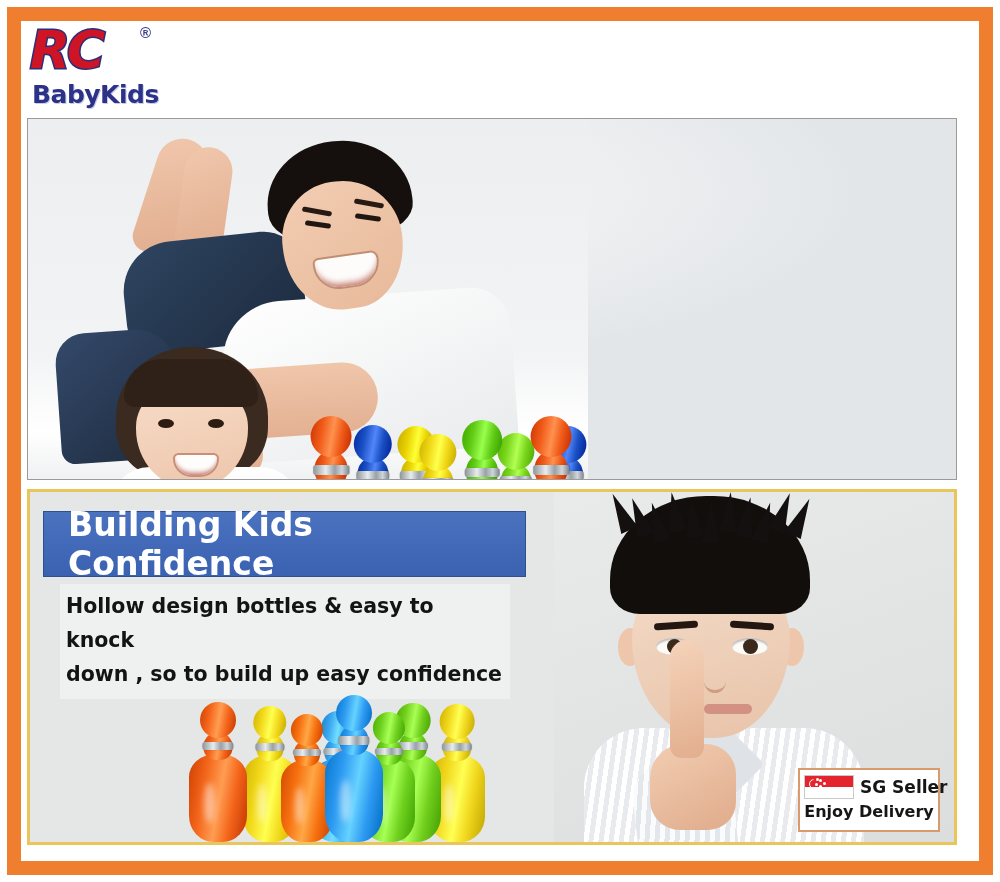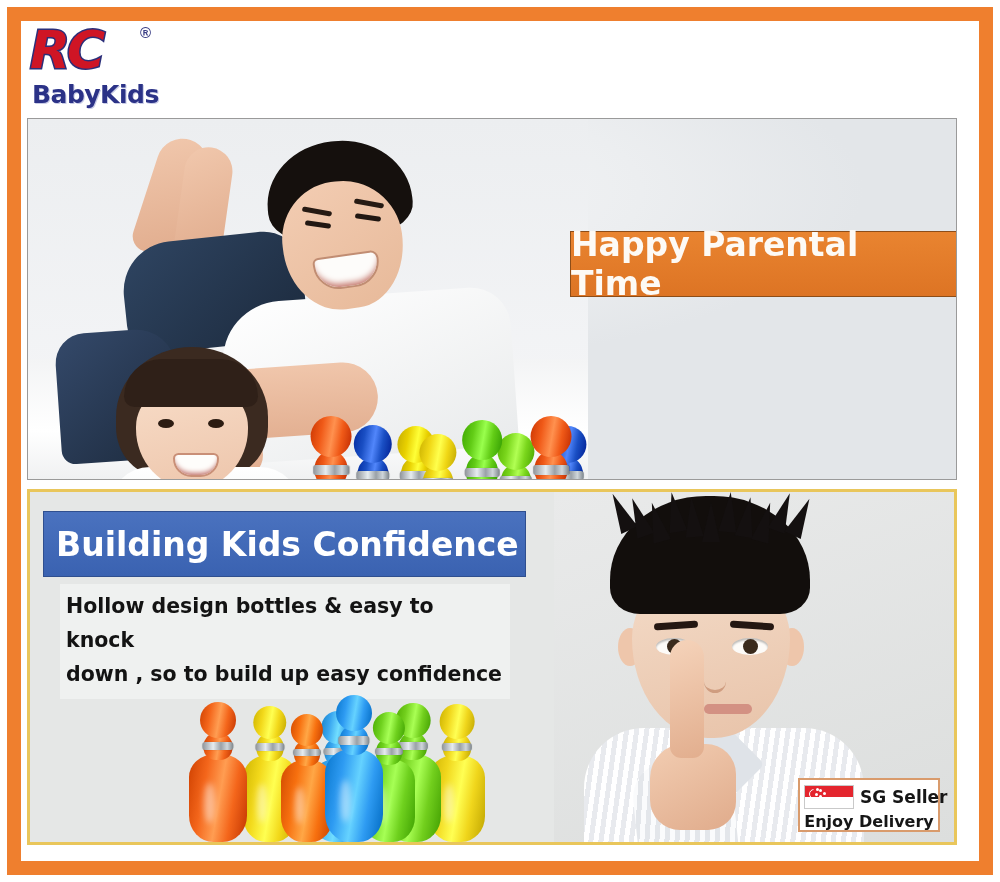--- a/index.html
+++ b/index.html
@@ -312,21 +312,21 @@
   }
   .bar-blue {
     position: absolute;
     left: 13px; top: 19px;
     width: 483px; height: 66px;
     background: linear-gradient(#4a72bf, #3a62b1);
     border: 1px solid #2f4f8f;
     box-sizing: border-box;
     display: flex;
     align-items: center;
-    padding-left: 12px;
+    padding-left: 24px;
   }
   .bar-blue span {
     color: #ffffff;
     font-size: 33px;
     font-weight: bold;
     font-family: "DejaVu Sans", sans-serif;
   }
   .bottom-sub {
     position: absolute;
     left: 30px; top: 92px;
@@ -446,21 +446,21 @@
     position: absolute; left: 116px; top: 148px;
     width: 34px; height: 118px;
     background: linear-gradient(160deg, #f5d3ba, #e2ae8e);
     border-radius: 18px 18px 12px 12px;
   }
 
   
   .sg-badge {
     position: absolute;
     right: 14px; bottom: 10px;
-    width: 142px; height: 54px;
+    width: 142px; height: 64px;
     background: #ffffff;
     border: 2px solid #d99b6c;
     box-sizing: border-box;
     padding: 3px 4px;
   }
   .sg-row {
     display: flex;
     align-items: center;
     height: 27px;
   }
@@ -594,23 +594,20 @@
           <div class="band" style="width: 32.4px; height: 9.24px; bottom: 109.2px;"></div>
         </div>
         <div class="pin" style="left: 228px; width: 66px; height: 176px; z-index: 5;">
           <div class="body" style="width: 66px; height: 109.12px; background: linear-gradient(100deg, rgb(202, 52, 0) 0%, rgb(240, 90, 24) 28%, rgb(255, 145, 79) 52%, rgb(240, 90, 24) 72%, rgb(190, 40, 0) 100%);"></div>
           <div class="neck" style="width: 33px; height: 35.2px; bottom: 103.12px; background: linear-gradient(100deg, rgb(202, 52, 0) 0%, rgb(240, 90, 24) 28%, rgb(255, 145, 79) 52%, rgb(240, 90, 24) 72%, rgb(190, 40, 0) 100%);"></div>
           <div class="head" style="width: 40.92px; height: 40.92px; bottom: 132.32px; background: linear-gradient(100deg, rgb(202, 52, 0) 0%, rgb(240, 90, 24) 28%, rgb(255, 145, 79) 52%, rgb(240, 90, 24) 72%, rgb(190, 40, 0) 100%);"></div>
           <div class="band" style="width: 35.64px; height: 9.68px; bottom: 114.4px;"></div>
         </div>
       </div>
 
-    <div class="bar-orange">
-      <span>Happy Parental Time</span>
-    </div>
 
     <div class="top-sub">
     </div>
   </div>
 
   <div class="panel-bottom">
 
     <div class="photo-boy">
       <div class="boy-shirt"></div>
       <div class="boy-collar"></div>

